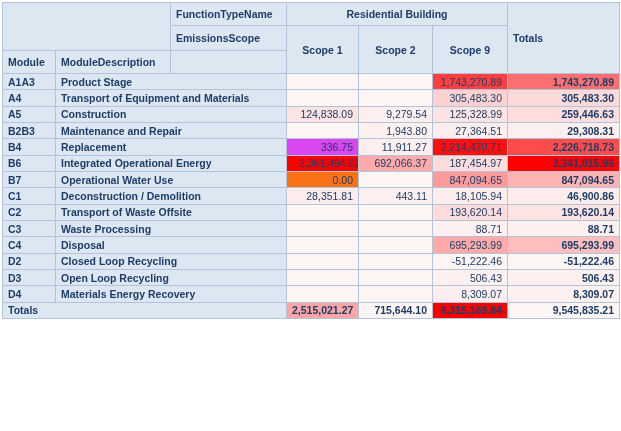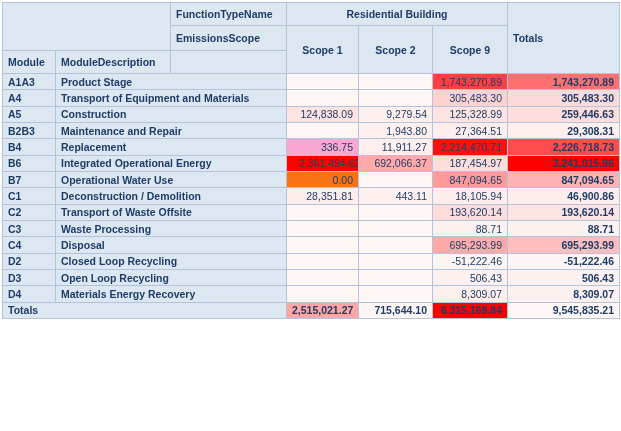--- a/index.html
+++ b/index.html
@@ -96,21 +96,21 @@
         <td class="hdr left">B2B3</td>
         <td class="hdr left" colspan="2">Maintenance and Repair</td>
         <td class="num" style="background: rgb(253, 246, 245);"></td>
         <td class="num" style="background: rgb(253, 240, 239);">1,943.80</td>
         <td class="num" style="background: rgb(253, 237, 236);">27,364.51</td>
         <td class="num bold" style="background: rgb(253, 239, 238);">29,308.31</td>
       </tr>
       <tr>
         <td class="hdr left">B4</td>
         <td class="hdr left" colspan="2">Replacement</td>
-        <td class="num" style="background: #f9a8d4; text-align: right;">336.75</td>
+        <td class="num" style="background: #d946ef; text-align: right;">336.75</td>
         <td class="num" style="background: rgb(253, 239, 238);">11,911.27</td>
         <td class="num" style="background: rgb(255, 15, 15);">2,214,470.71</td>
         <td class="num bold" style="background: rgb(254, 75, 75);">2,226,718.73</td>
       </tr>
       <tr>
         <td class="hdr left">B6</td>
         <td class="hdr left" colspan="2">Integrated Operational Energy</td>
         <td class="num" style="background: rgb(255, 0, 0); padding-left: 12px;">2,361,494.62</td>
         <td class="num" style="background: rgb(254, 170, 169);">692,066.37</td>
         <td class="num" style="background: rgb(253, 221, 220);">187,454.97</td>

